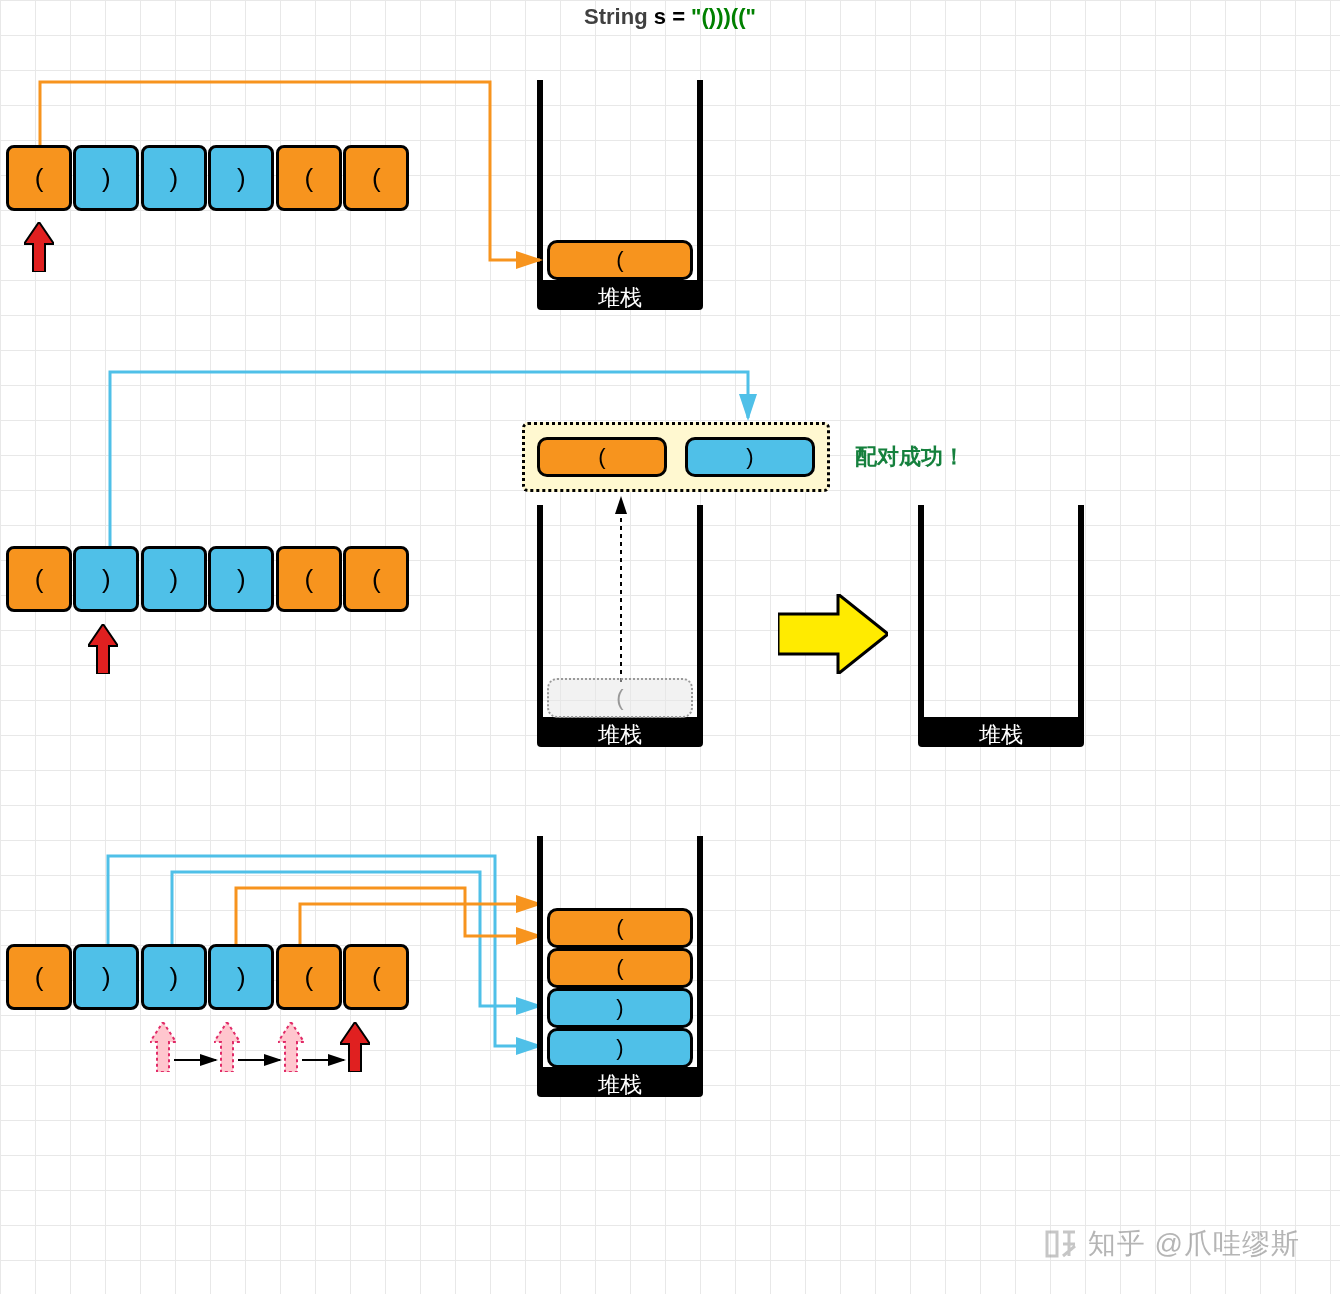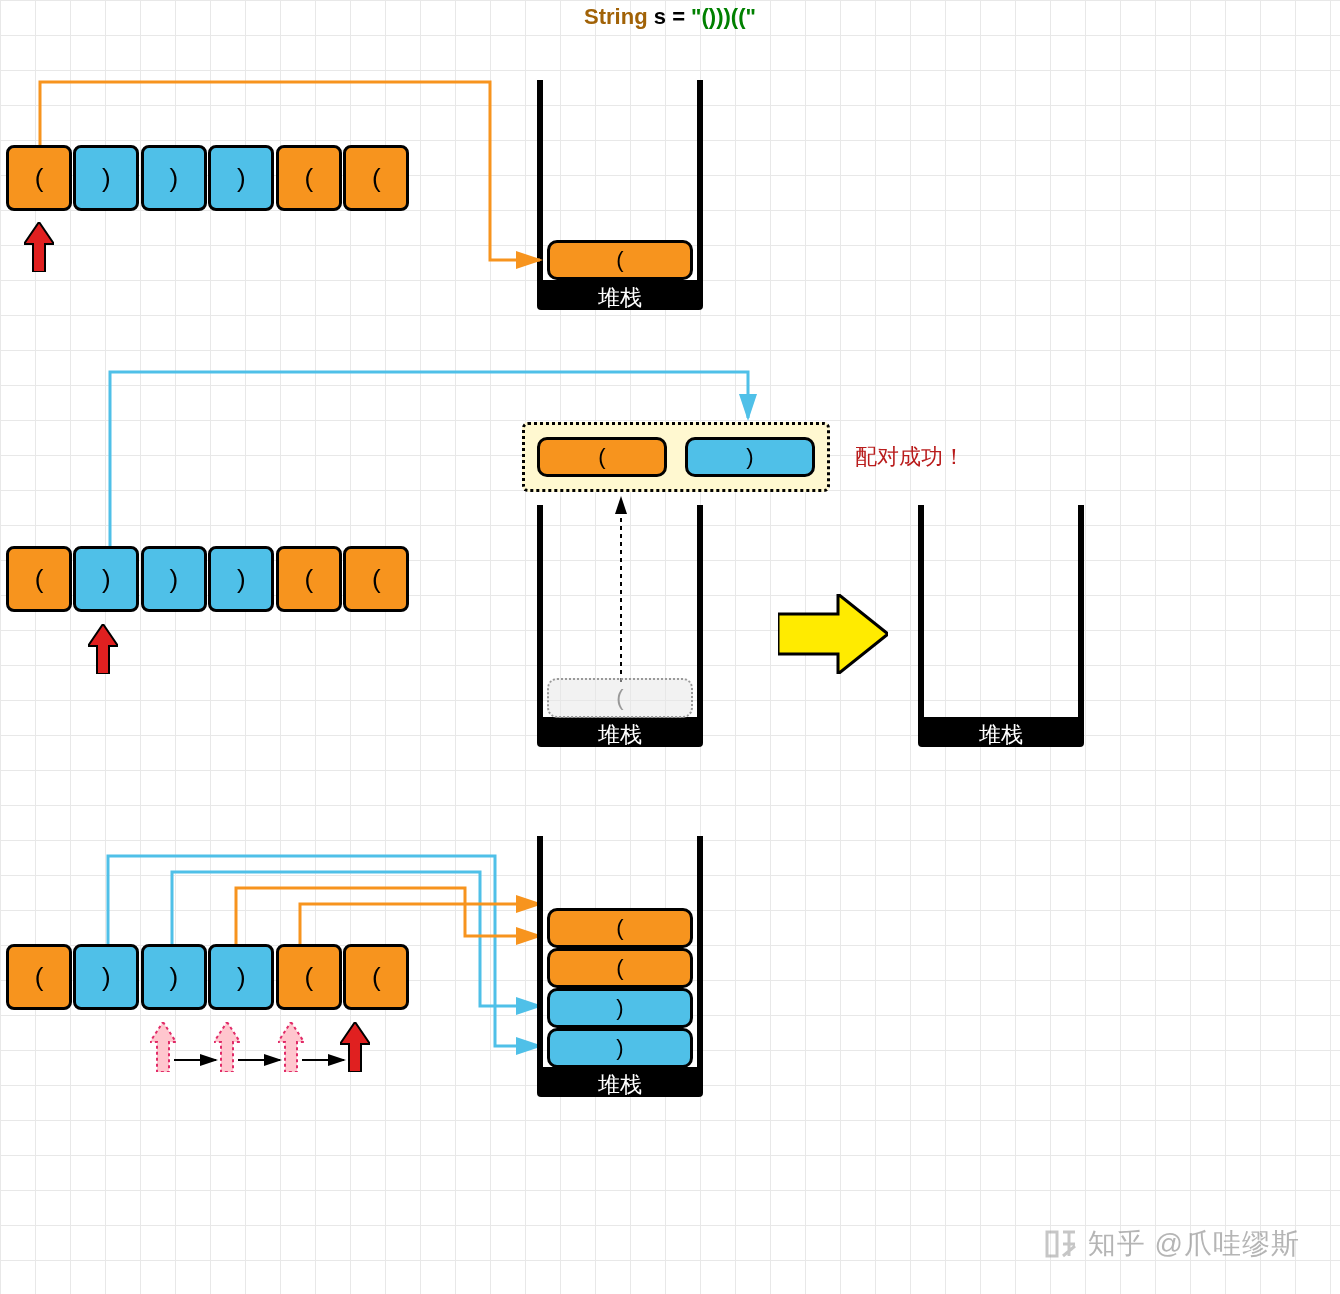--- a/index.html
+++ b/index.html
@@ -16,21 +16,21 @@
       linear-gradient(90deg, #e8e8e8 1px, transparent 1px);
     background-size: 35px 35px;
   }
   .title {
     position: absolute;
     left: 50%; transform: translateX(-50%);
     top: 4px;
     font-weight: bold;
     font-size: 22px;
   }
-  .title .kw { color: #a16207; }
+  .title .kw { color: #404040; }
   .title .str { color: #008000; }
 
   .cell {
     width: 66px; height: 66px;
     border: 3px solid #000;
     border-radius: 8px;
     display: inline-flex;
     align-items: center;
     justify-content: center;
     font-size: 26px;
@@ -90,23 +90,23 @@
   .pair-cell {
     width: 130px; height: 40px;
     border: 3px solid #000;
     border-radius: 10px;
     text-align: center;
     font-size: 22px;
     line-height: 34px;
   }
   .pair-label {
     position: absolute;
-    color: #b91c1c;
-    font-size: 22px;
-    font-weight: normal;
+    color: #15803d;
+    font-size: 22px;
+    font-weight: bold;
   }
 
   .red-arrow-up {
     position: absolute;
     width: 30px; height: 50px;
   }
   .pink-arrow-up {
     position: absolute;
     width: 26px; height: 50px;
     opacity: 0.95;

